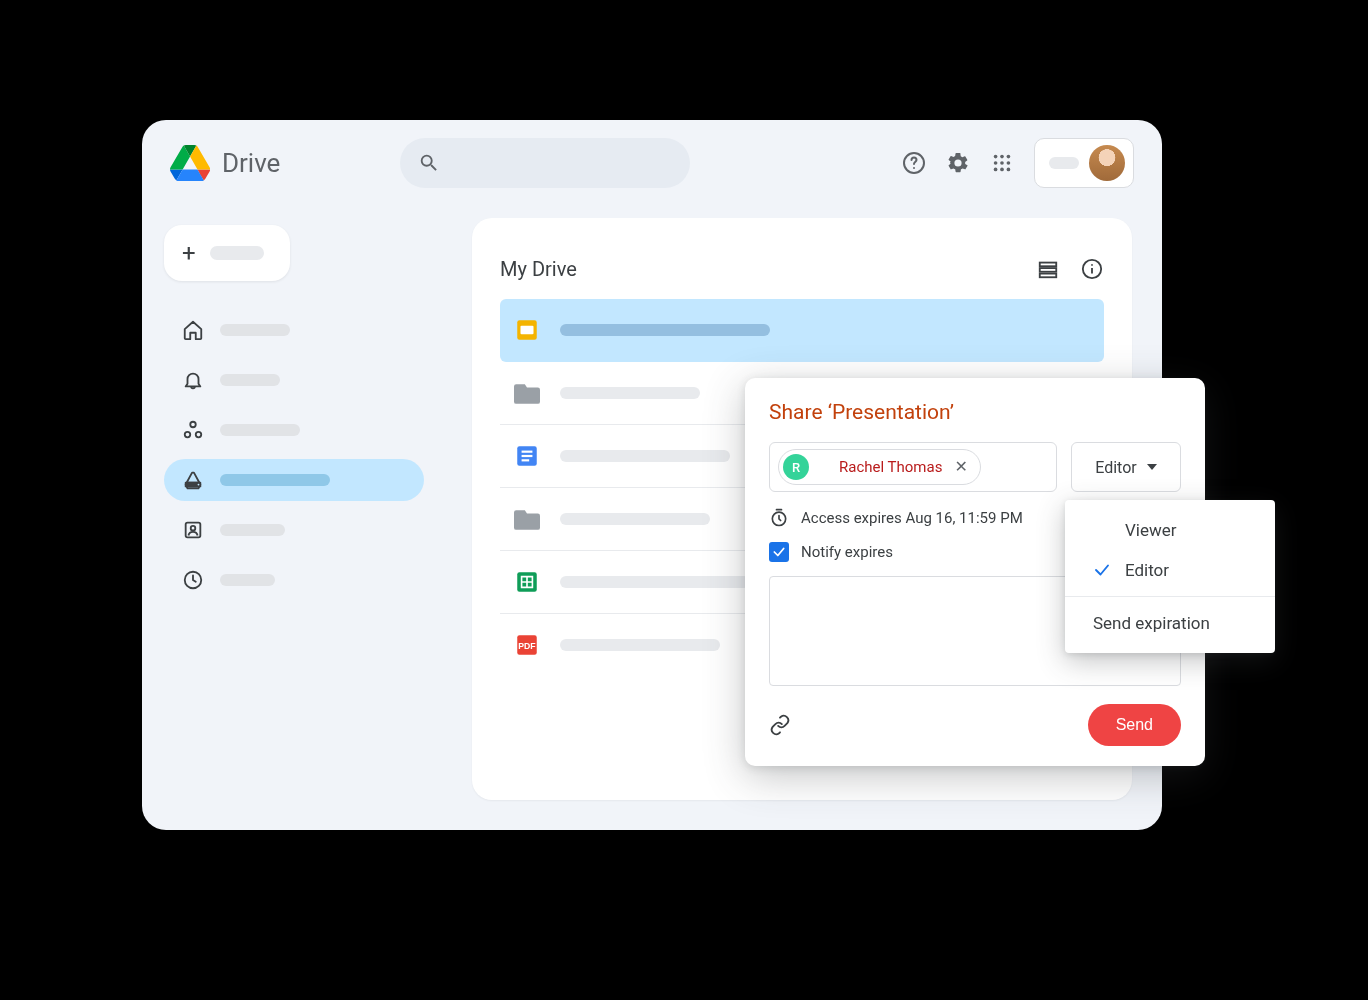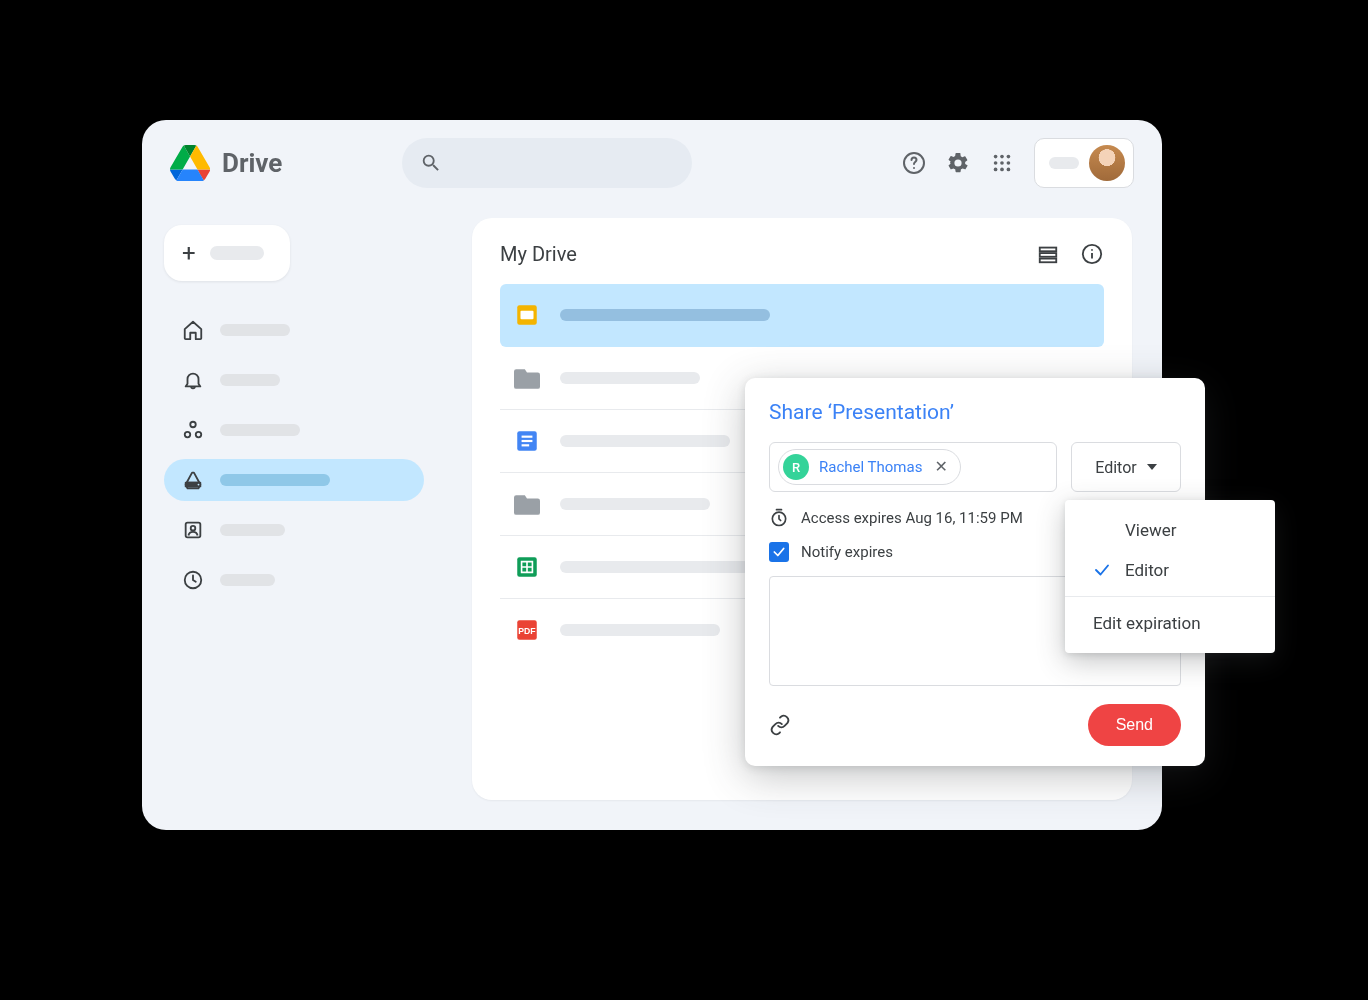--- a/index.html
+++ b/index.html
@@ -24,21 +24,21 @@
   }
   
   .header {
     display: flex;
     align-items: center;
     padding: 18px 28px 10px 28px;
     gap: 120px;
   }
   .logo-area { display: flex; align-items: center; gap: 12px; }
   .drive-logo svg { display: block; }
-  .app-title { font-size: 26px; color: #5f6368; font-weight: 700; }
+  .app-title { font-size: 26px; color: #5f6368; font-weight: 400; }
   .search-bar {
     flex: 0 0 290px;
     height: 50px;
     background: #e6ebf2;
     border-radius: 25px;
     display: flex;
     align-items: center;
     padding: 0 18px;
   }
   .header-right { display: flex; align-items: center; gap: 20px; margin-left: auto;}
@@ -79,21 +79,21 @@
   .nav-item.selected { background:#c2e7ff; }
   .nav-item .ph { height:12px; background:#e1e3e6; border-radius:6px; }
   .nav-item.selected .ph { background:#8fc8e8; }
   .nav-icon { width:22px; height:22px; display:flex; align-items:center; justify-content:center; color:#3c4043; }
   
   .main {
     position:absolute; left: 330px; top: 98px; right: 30px; bottom: 30px;
     background:#fff; border-radius: 20px; padding: 24px 28px;
     box-shadow: 0 1px 2px rgba(0,0,0,.05);
   }
-  .main-head { display:flex; align-items:flex-start; justify-content:space-between; margin-bottom:18px;}
+  .main-head { display:flex; align-items:flex-start; justify-content:space-between; margin-bottom:18px;margin-top:15px;}
   .main-title { font-size:20px; color:#3c4043; }
   .main-head-actions { display:flex; gap:20px; color:#3c4043; }
   .file-list { }
   .file-row {
     display:flex; align-items:center; gap:20px;
     padding: 18px 14px; border-bottom:1px solid #e8eaed;
   }
   .file-row.selected { background:#c2e7ff; border-radius:6px; border-bottom-color:transparent;}
   .file-row.selected .ph { background:#94bfe0; }
   .file-icon { width:26px; height:26px; flex:0 0 26px; display:flex; align-items:center; justify-content:flex-end; }
@@ -101,37 +101,37 @@
   
   .share-dialog {
     position:absolute;
     left: 745px; top: 378px;
     width: 460px;
     background:#fff; border-radius: 10px;
     box-shadow: 0 10px 40px rgba(60,64,67,.3), 0 2px 8px rgba(60,64,67,.15);
     padding: 22px 24px 20px;
     z-index: 10;
   }
-  .share-title { font-size:21px; color:#3b82f6; margin-bottom:18px; }
+  .share-title { font-size:21px; color:#c2410c; margin-bottom:18px; }
   .chip-row { display:flex; gap:14px; margin-bottom:16px;}
   .person-chip-wrap {
     flex:1; border:1px solid #dadce0; border-radius:6px;
     padding:6px 8px; display:flex;
   }
   .person-chip {
     display:inline-flex; align-items:center; gap:10px;
     border:1px solid #dadce0; border-radius:20px;
     padding:4px 10px 4px 4px;
   }
   .person-avatar {
     width:26px; height:26px; border-radius:50%;
     background:#34d399; color:#fff; display:flex; align-items:center; justify-content:center;
     font-size:13px; font-weight:500;
   }
-  .person-name { font-size:15px; color:#3b82f6;}
+  .person-name { font-size:15px; color:#b91c1c;margin-left:20px;}
   .chip-close { color:#5f6368; font-size:16px; padding:0 2px; cursor:pointer; line-height:1;}
   .role-select {
     border:1px solid #dadce0; border-radius:6px;
     padding: 10px 14px; display:flex; align-items:center; gap:10px;
     font-size:16px; cursor:pointer; min-width:110px; justify-content:center;
   }
   .caret-down { width:0;height:0;border-left:5px solid transparent;border-right:5px solid transparent;border-top:6px solid #3c4043;}
   .expiry-row, .notify-row { display:flex; align-items:center; gap:12px; font-size:15px; margin-bottom:14px;text-align:right;}
   .checkbox {
     width:20px;height:20px;background:#1a73e8;border-radius:3px;
@@ -419,15 +419,15 @@
   <div class="role-menu-item">
     <span class="check">
         <svg width="18" height="18" viewBox="0 0 24 24" fill="none" stroke="#1a73e8" stroke-width="2.5" stroke-linecap="round" stroke-linejoin="round">
           <polyline points="4 12 10 18 20 6"></polyline>
         </svg>
       </span>
     <span>Editor</span>
   </div>
   <div class="role-menu-divider"></div>
   <div class="role-menu-item">
-    <span>Edit expiration</span>
+    <span>Send expiration</span>
   </div>
 </div>
 
 </body></html>

